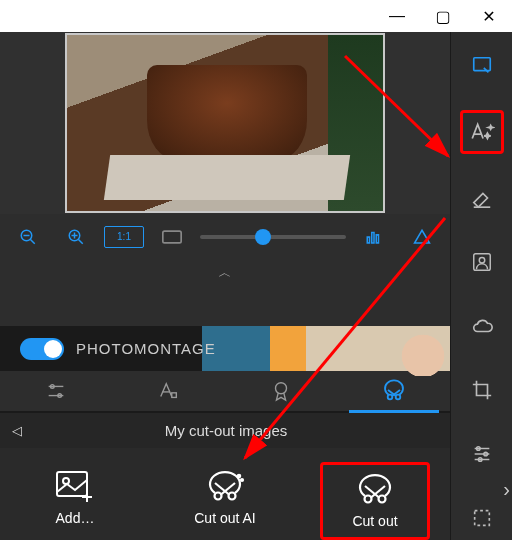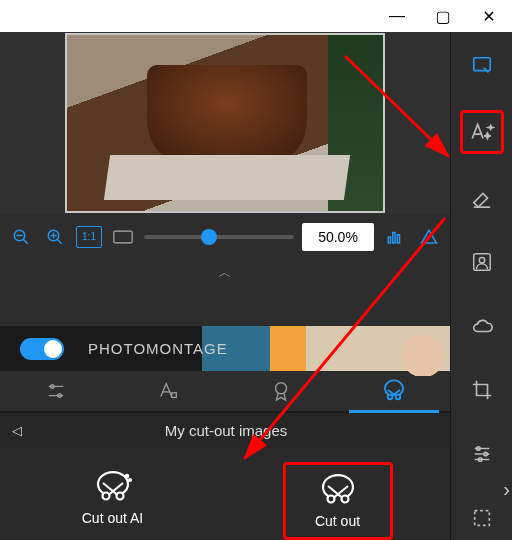--- a/index.html
+++ b/index.html
@@ -74,21 +74,21 @@
   .green-r { position:absolute; right:0; top:0; width:55px; height:100%; background: linear-gradient(#1e3a1f,#2d4a2c);}
   .zoomrow {
     height: 50px;
     display: flex;
     align-items: center;
     gap: 8px;
     padding: 0 8px;
     background: #2d2d2d;
   }
   .zoomrow .zicon {
-    width: 26px; height:22px;
+    width: 40px; height:22px;
     display:flex;align-items:center;justify-content:center;
     color:#2196f3;
   }
   .slider {
     flex:1; height:4px; background:#555; border-radius:2px;
     position:relative;
   }
   .slider .thumb{
     position:absolute; left:38%; top:-6px;
     width:16px;height:16px;border-radius:50%;
@@ -96,21 +96,21 @@
   }
   .zoominput{
     width:72px;height:28px;background:#fff;border:none;
     text-align:center;font-size:14px;color:#000;
     border-radius:2px;
   }
   .tri-icon{color:#2196f3;}
   .chevup { text-align:center; color:#aaa; font-size:13px; padding:4px 0;}
   .pm-banner{
     height:50px;
-    display:flex;align-items:center;gap:24px;
+    display:flex;align-items:center;gap:12px;
     padding-left:20px;
     background: linear-gradient(90deg,#1a1a1a 0 45%, #2e6e8e 45% 60%, #f2a33c 60% 68%, #d9c9b0 68% 100%);
     position:relative;
     font-size:15px;letter-spacing:1px;margin-top:40px;
   }
   .toggle{
     width:44px;height:22px;background:#2196f3;border-radius:11px;position:relative;
   }
   .toggle::after{content:"";position:absolute;right:2px;top:2px;width:18px;height:18px;background:#fff;border-radius:50%;}
   .hand{position:absolute;right:0;top:0;width:90px;height:50px;background:radial-gradient(circle at 70% 60%,#e8c4a8 30%,transparent 31%);}
@@ -177,21 +177,20 @@
       </div>
       <div class="zicon" style="color:#2196f3;font-size:10px;border:1px solid #2196f3;border-radius:2px;padding:1px 2px;">1:1</div>
       <div class="zicon">
         <svg width="20" height="14" viewBox="0 0 24 16" fill="none" stroke="#888" stroke-width="2">
             <rect x="1" y="1" width="22" height="14" rx="2"></rect>
           </svg>
       </div>
       <div class="slider">
           <div class="thumb"></div>
         </div>
-      <input class="zoominput" value="50.0%" style="">
       <div class="zicon">
         <svg width="18" height="18" viewBox="0 0 24 24" fill="none" stroke="#2196f3" stroke-width="2">
             <rect x="3" y="12" width="3" height="8"></rect>
             <rect x="9" y="6" width="3" height="14"></rect>
             <rect x="15" y="9" width="3" height="11"></rect>
           </svg>
       </div>
       <div class="zicon tri-icon">
         <svg width="18" height="18" viewBox="0 0 24 24" fill="none" stroke="#2196f3" stroke-width="2">
             <path d="M12 3 L22 20 L2 20 Z"></path>
@@ -239,20 +238,32 @@
           </svg>
       </div>
     </div>
 
     <div class="section-hdr">
       <span class="tri">◁</span>
       <span class="hdr-title">My cut-out images</span>
     </div>
 
     <div class="actions">
+      <div class="action">
+        <div class="aicon">
+          <svg width="40" height="32" viewBox="0 0 40 32" fill="none" stroke="#fff" stroke-width="2">
+              <rect x="2" y="2" width="30" height="24" rx="2"></rect>
+              <circle cx="11" cy="11" r="3"></circle>
+              <path d="M2 22 L12 14 L20 20 L32 10"></path>
+              <line x1="32" y1="22" x2="32" y2="32"></line>
+              <line x1="27" y1="27" x2="37" y2="27"></line>
+            </svg>
+        </div>
+        <span>Add…</span>
+      </div>
       <div class="action">
         <div class="aicon">
           <svg width="40" height="32" viewBox="0 0 40 32" fill="none" stroke="#fff" stroke-width="2.2">
               <path d="M10 23 a15 12 0 1 1 20 0"></path>
               <circle cx="13" cy="26" r="3.5"></circle>
               <circle cx="27" cy="26" r="3.5"></circle>
               <line x1="16" y1="24.5" x2="30" y2="13"></line>
               <line x1="24" y1="24.5" x2="10" y2="13"></line>
               <circle cx="34" cy="6" r="1.2" fill="#fff"></circle>
               <circle cx="37" cy="10" r="1" fill="#fff"></circle>

